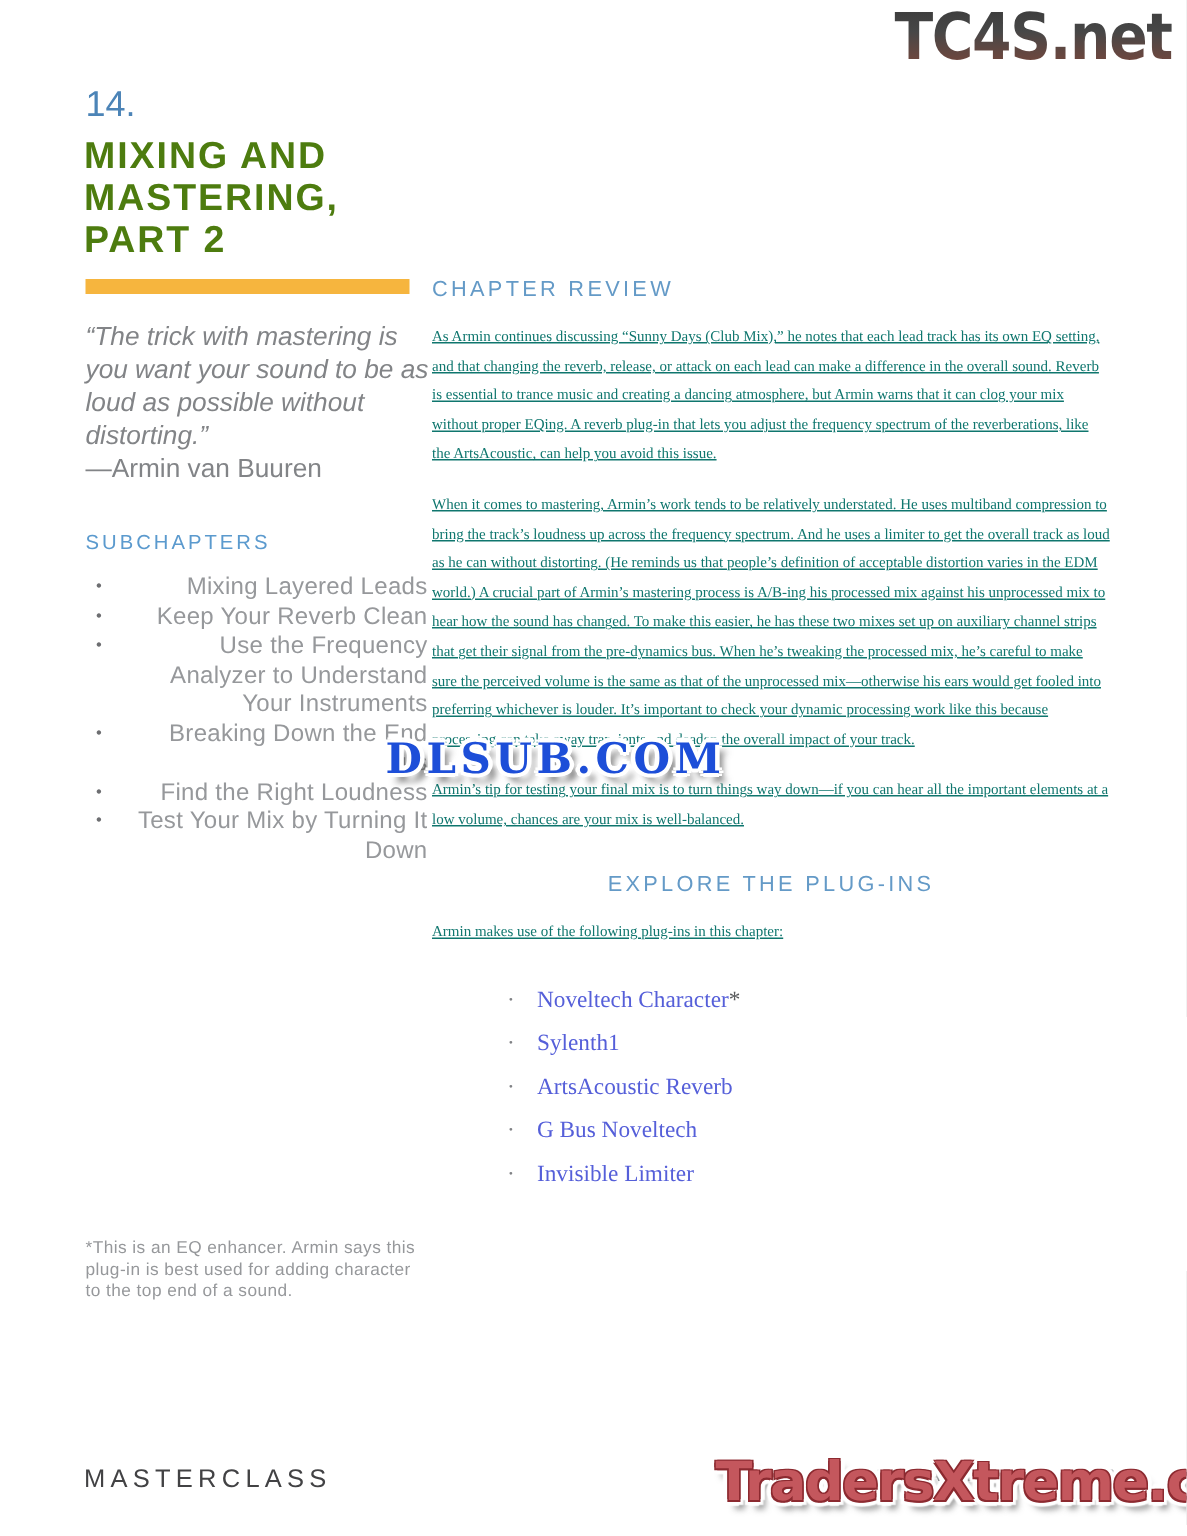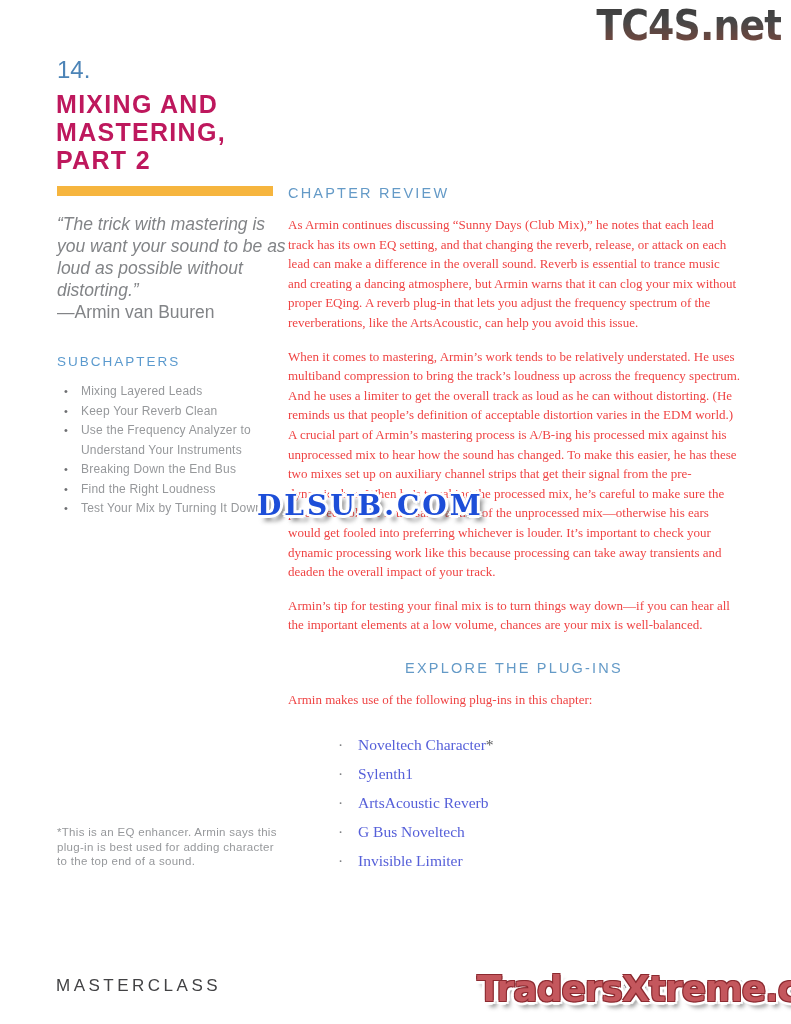--- a/index.html
+++ b/index.html
@@ -34,44 +34,44 @@
     text-shadow:
       -1px -1px 0 #8c2a30, 1px -1px 0 #8c2a30, -1px 1px 0 #8c2a30, 1px 1px 0 #8c2a30,
       -3px -3px 1px #fff, 3px -3px 1px #fff, -3px 3px 1px #fff, 3px 3px 1px #fff,
       -4px 0 1px #fff, 4px 0 1px #fff, 0 -4px 1px #fff, 0 4px 1px #fff,
       4px 6px 4px rgba(60,60,60,0.55);
   }
 
   
   .chapter-number{position:absolute;left:57px;top:56px;font-size:24px;color:#4c84b7;font-weight:300;}
   .chapter-title{position:absolute;left:56px;top:90px;font-size:25px;font-weight:800;
-    color:#be185d;letter-spacing:1.3px;line-height:28px;}
+    color:#4d7c0f;letter-spacing:1.3px;line-height:28px;}
   .divider{position:absolute;left:57px;top:186px;width:216px;height:10px;background:#f6b53e;}
 
   .quote-block{position:absolute;left:57px;top:213px;width:234px;color:#828487;}
   .quote-text{font-size:17.5px;font-style:italic;line-height:22px;font-weight:300;}
   .quote-attr{font-size:17.5px;line-height:22px;font-weight:300;}
 
   .subchapters{position:absolute;left:57px;top:339px;width:228px;margin-top:15px;}
   .sub-heading{font-size:13.5px;letter-spacing:2px;color:#5b9ace;margin:0 0 13px 0;font-weight:400;}
   .sub-list{list-style:none;margin:0;padding:0 0 0 24px;}
-  .sub-list li{position:relative;font-size:12px;color:#96989b;line-height:19.5px;letter-spacing:0.2px;}
+  .sub-list li{position:relative;font-size:16px;color:#96989b;line-height:19.5px;letter-spacing:0.2px;text-align:right;}
   .sub-list li::before{content:"•";position:absolute;left:-17px;top:0;color:#6d6e71;font-size:11px;}
 
   .footnote{position:absolute;left:57px;top:825px;width:230px;font-size:11.5px;
     color:#96989b;line-height:14.5px;letter-spacing:0.3px;}
 
   .footer-brand{position:absolute;left:56px;top:976px;font-size:17px;
     letter-spacing:3.5px;color:#424244;}
 
   
   .main-col{position:absolute;left:288px;top:185px;width:452px;}
   .section-heading{font-size:14.5px;letter-spacing:2.2px;color:#649ac7;font-weight:400;margin:0 0 14px 0;}
-  .para{font-family:"Liberation Serif","DejaVu Serif",serif;font-size:13px;color:#ef4444;
-    line-height:19.6px;margin:0 0 14px 0;}
+  .para{font-family:"Liberation Serif","DejaVu Serif",serif;font-size:10px;color:#0f766e;
+    line-height:19.6px;margin:0 0 14px 0;text-decoration:underline;}
   .explore-heading{margin-top:25px;text-align:center;}
   .intro{margin-bottom:26px;}
   .plugin-list{list-style:none;margin:0;padding:0 0 0 70px;}
   .plugin-list li{position:relative;font-family:"Liberation Serif","DejaVu Serif",serif;
     font-size:15.5px;color:#58595b;line-height:19px;margin-bottom:10px;}
   .plugin-list li::before{content:"·";position:absolute;left:-20px;top:0;color:#808285;}
   .plugin-link{color:#555fd9;cursor:pointer;}
   .plugin-suffix{color:#58595b;}
 
   

